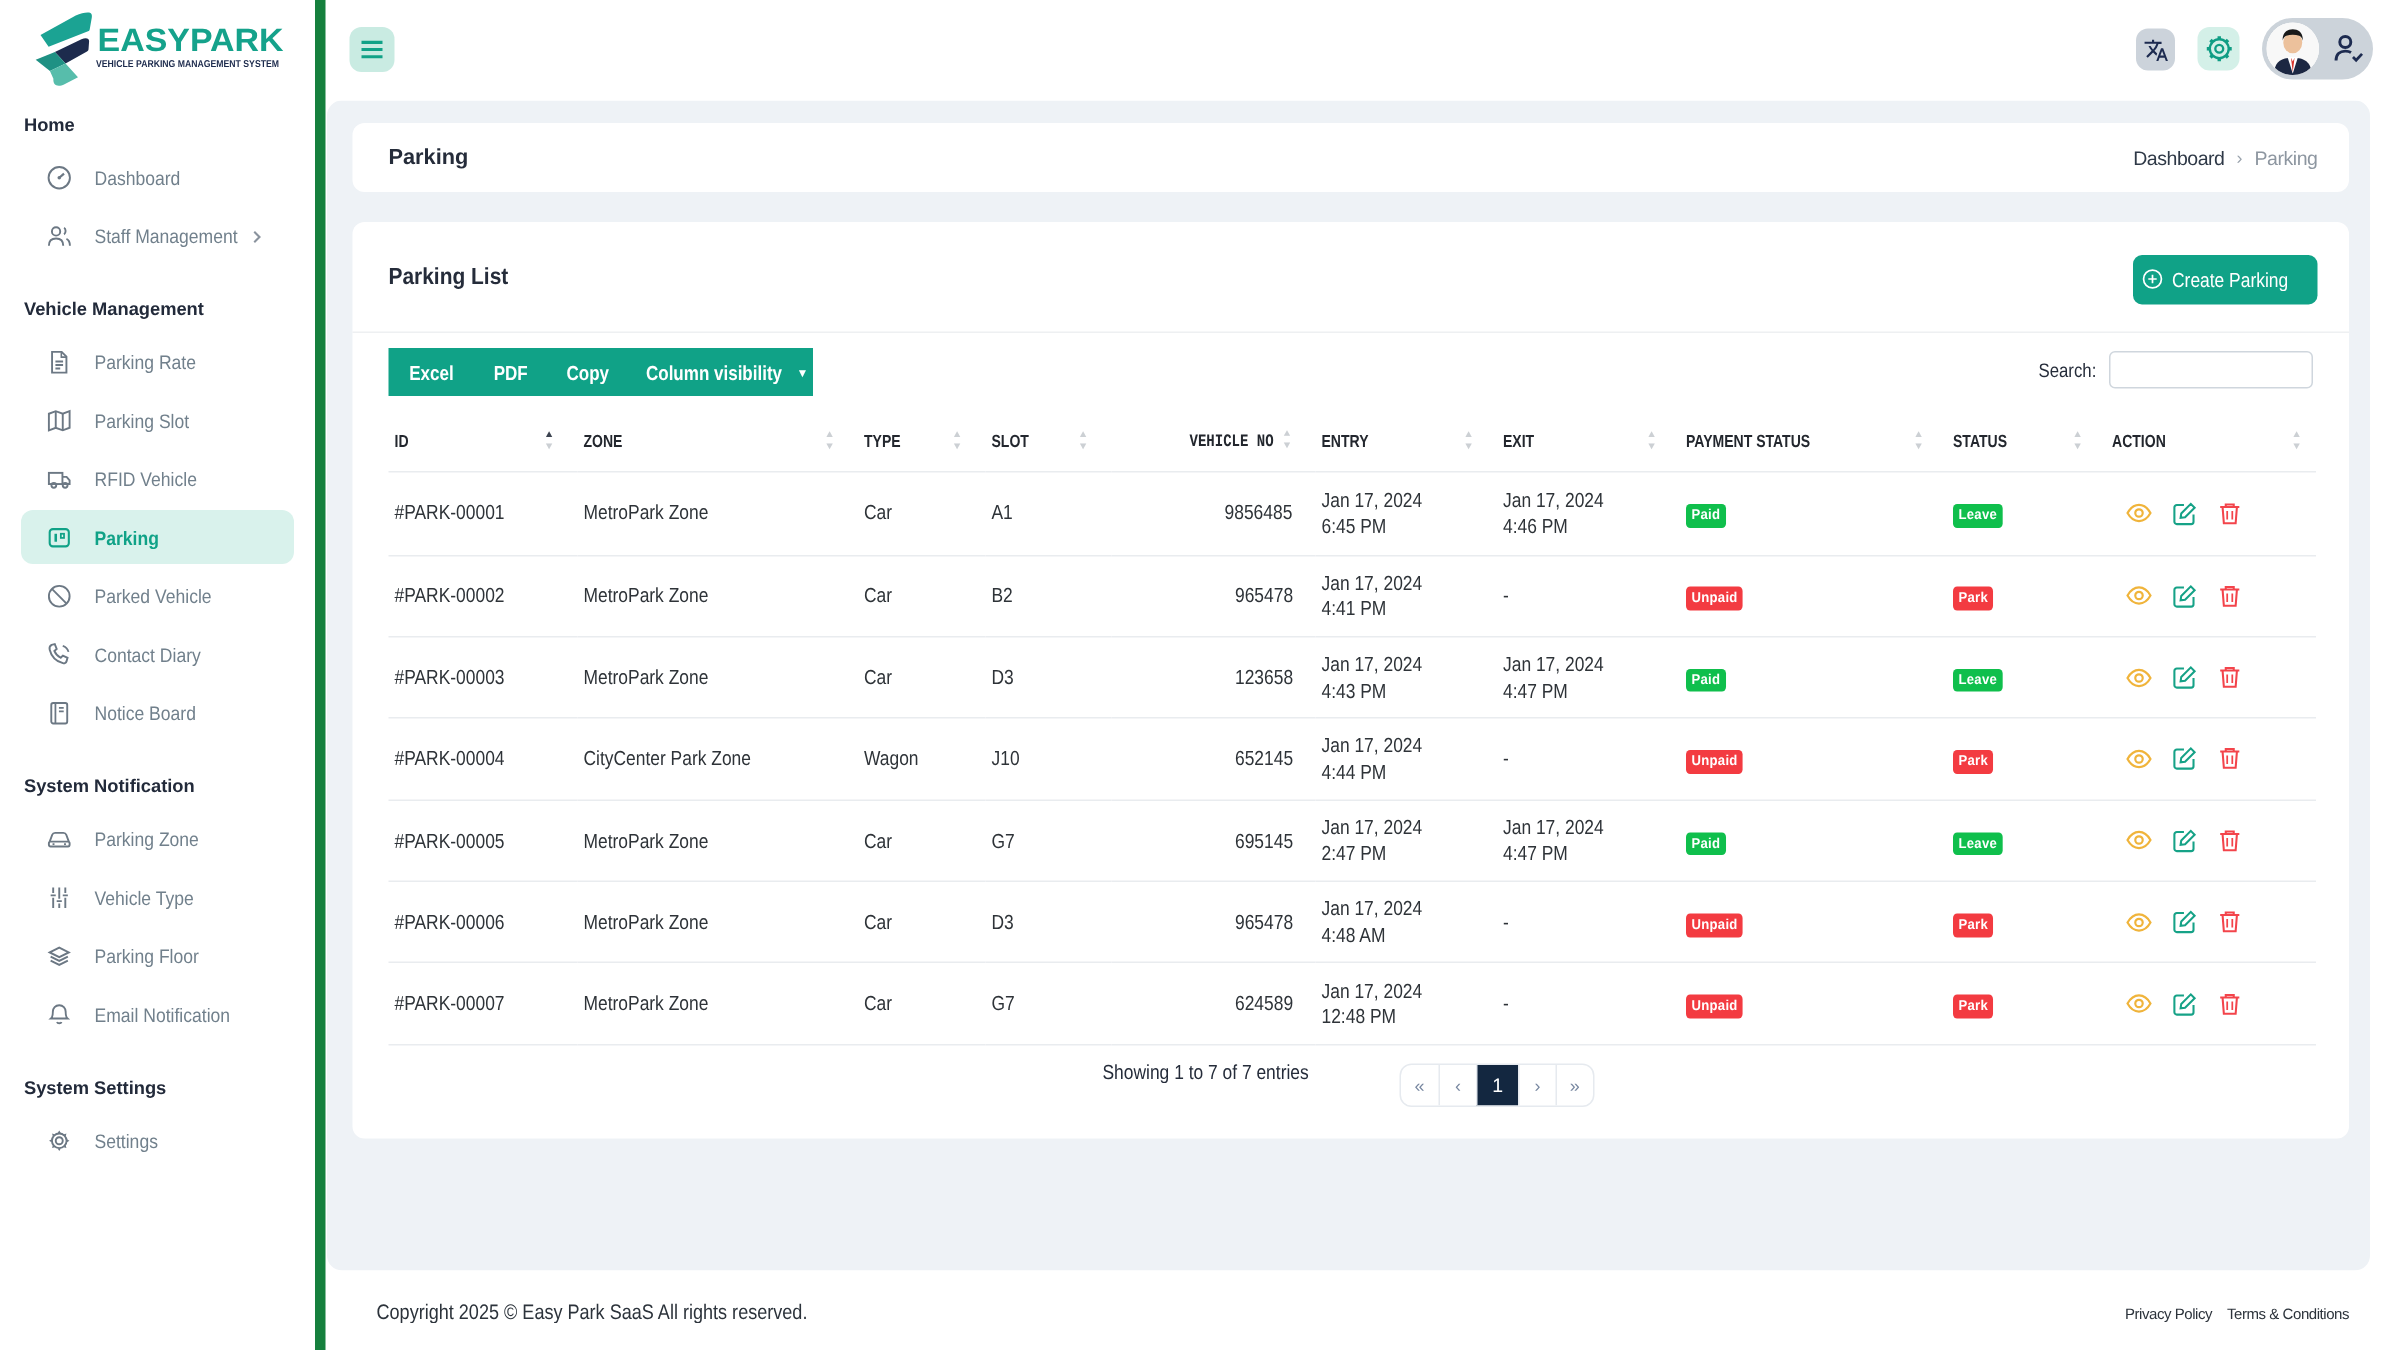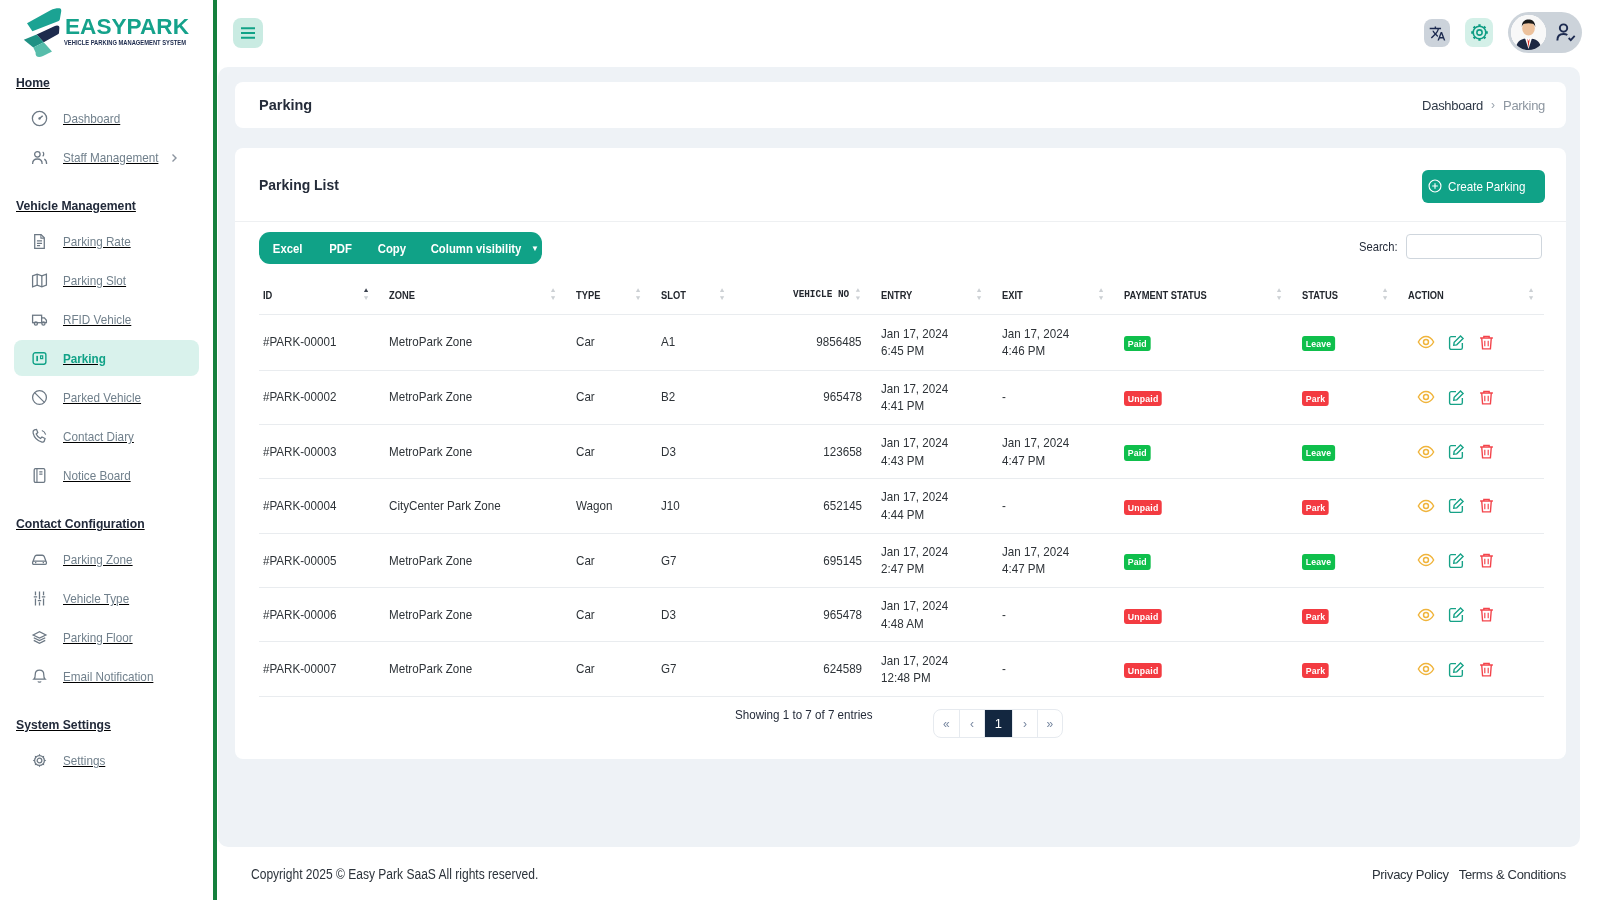--- a/index.html
+++ b/index.html
@@ -1,20 +1,20 @@
 <!DOCTYPE html>
 <html><head>
 <meta charset="utf-8">
 <title>Parking</title>
 <style>
 *{margin:0;padding:0;box-sizing:border-box;}
 html,body{width:1600px;height:900px;overflow:hidden;background:#fff;font-family:"Liberation Sans",sans-serif;}
 .cx{display:inline-block;transform:scaleX(.86);transform-origin:0 50%;white-space:nowrap;}
 .cx9{display:inline-block;transform:scaleX(.9);transform-origin:0 50%;white-space:nowrap;}
-.sidebar{position:fixed;left:0;top:0;width:217px;height:900px;background:#fff;border-right:4px solid #15803d;z-index:5;text-decoration:underline;}
+.sidebar{position:fixed;left:0;top:0;width:217px;height:900px;background:#fff;border-right:7px solid #15803d;z-index:5;}
 .logo{padding:0;height:66px;}
 .sec{margin:18px 0 5px;padding:0 16px;height:22px;line-height:22px;font-size:12.2px;font-weight:bold;color:#222a3a;}
 .sec.first{margin-top:6px;}
 .mi{height:39px;display:flex;align-items:center;padding-left:31px;color:#71808c;font-size:13px;position:relative;cursor:default;}
 .mi svg{width:17px;height:17px;flex:0 0 17px;margin-right:15px;}
 .mi .chev{position:absolute;right:33px;top:13.5px;width:12px;height:12px;margin:0;flex:none;}
 .mi.active{margin:1px 14px 2px;padding-left:17px;background:#d9f2ec;border-radius:8px;height:36px;color:#10a287;font-weight:bold;}
 .main{margin-left:218px;}
 .topbar{height:67px;background:#fff;position:relative;}
 .hamb{position:absolute;left:15px;top:18px;width:30px;height:30px;border-radius:8px;background:#c9ebe2;display:flex;align-items:center;justify-content:center;}
@@ -29,21 +29,21 @@
 .crumb-card .title{font-size:14.5px;font-weight:bold;color:#252c3a;}
 .crumbs{font-size:13px;letter-spacing:-0.3px;color:#2f3947;display:flex;align-items:center;}
 .crumbs .sep{color:#9aa3ad;margin:0 8px;font-size:12px;letter-spacing:0;}
 .crumbs .muted{color:#8d96a0;}
 .list-card{height:611px;}
 .lc-head{height:74px;display:flex;align-items:center;justify-content:space-between;padding:0 21px 0 24px;border-bottom:1px solid #eef0f2;}
 .lc-head .t{font-size:15.5px;font-weight:bold;color:#252c3a;}
 .btn-create{background:#10a287;color:#fff;border-radius:6px;height:33px;width:123px;display:flex;align-items:center;justify-content:center;font-size:13.5px;position:relative;top:1.5px;}
 .btn-create svg{margin-right:6px;}
 .toolbar{display:flex;align-items:center;justify-content:space-between;padding:10px 24px 0;height:42px;}
-.bgrp{display:flex;background:#10a287;border-radius:11px;height:32px;color:#fff;font-size:13.5px;font-weight:bold;}
+.bgrp{display:flex;background:#10a287;border-radius:0;height:32px;color:#fff;font-size:13.5px;font-weight:bold;}
 .bgrp span{display:flex;align-items:center;justify-content:center;}
 .bx{display:inline-block;transform:scaleX(.84);transform-origin:50% 50%;white-space:nowrap;}
 .srch{display:flex;align-items:center;height:32px;margin-top:-3px;}
 .srch label{font-size:13px;color:#252c3a;margin-right:2px;}
 .srch input{width:136px;height:25px;border:1px solid #cfd6dd;border-radius:4px;outline:none;font-size:13px;padding:0 6px;}
 table{border-collapse:collapse;table-layout:fixed;width:1285px;margin:0 24px;}
 th{font-size:11.7px;font-weight:bold;color:#23272e;text-align:left;padding:0 16px 13px 4px;height:50px;position:relative;vertical-align:bottom;}
 th .hx{display:inline-block;transform:scaleX(.8);transform-origin:0 50%;white-space:nowrap;}
 th.num{text-align:right;padding-right:28px;font-family:Liberation Mono, monospace;}
 th.num .hx{transform-origin:100% 50%;}
@@ -60,21 +60,21 @@
 .bg-g{background:#0fbf4c;}
 .bg-r{background:#f33b41;}
 .act{display:flex;align-items:center;gap:13px;padding-left:9px;}
 .tfoot{display:flex;align-items:flex-start;justify-content:center;padding:12.5px 27px 0 24px;gap:38px;}
 .showing{font-size:13.5px;color:#252c3a;margin-top:-2px;}
 .pager{display:flex;height:29px;border:1px solid #e6eaef;border-radius:8px;overflow:hidden;background:#fff;}
 .pager span{width:25px;display:flex;align-items:center;justify-content:center;font-size:12px;color:#7787a0;border-left:1px solid #e6eaef;}
 .pager span:first-child{border-left:none;}
 .pager .cur{background:#132740;color:#fff;font-size:13px;width:28px;}
 .footer{height:53px;display:flex;align-items:center;justify-content:space-between;padding:0 34px 0 33px;background:#fff;font-size:14px;color:#2c333b;}
-.footer a{color:#2c333b;text-decoration:none;margin-left:10px;font-size:13px;letter-spacing:-0.3px;}
+.footer a{color:#2c333b;text-decoration:none;margin-left:10px;font-size:10px;letter-spacing:-0.3px;}
 </style>
 </head>
 <body>
 <aside class="sidebar">
   <div class="logo">
     <svg width="217" height="66" viewBox="0 0 217 66">
       <path d="M27,23.3 L50.5,10.3 C54.5,8.4 58.7,7.9 60.3,8.6 C61.2,9.0 61.4,10.2 61.2,11.6 L59.8,19.6 C59.7,20.2 59.3,20.6 58.7,20.9 L32.4,31.2 Z" fill="#1ba393"></path>
       <path d="M36.6,34.6 L54.3,26.2 C57.3,24.9 59.5,25.5 59.4,27.7 L59.0,33.0 C58.9,33.6 58.6,34.0 58.0,34.3 L43.7,42.3 Z" fill="#1d2b4d"></path>
       <path d="M23.8,39.8 L36.6,34.6 L43.7,42.3 L33.3,47.4 Z" fill="#1f9184"></path>
       <path d="M33.3,47.4 L43.7,42.3 L52.0,51.5 L43,56.1 C38.5,58.2 35.2,57.0 35.6,52.5 Z" fill="#57bdab"></path>
@@ -151,21 +151,21 @@
       <span class="cx9">Contact Diary</span>
     </div>
   <div class="mi">
       <svg viewBox="0 0 16 16" fill="none" stroke="#6c7884" stroke-width="1.2">
         <rect x="3" y="1.6" width="10" height="12.8" rx="1.2"></rect>
         <path d="M5.6 1.6 V14.4" stroke-width="1.1"></path>
         <path d="M7.8 4.6 H10.8 M7.8 6.8 H10.8"></path>
       </svg>
       <span class="cx9">Notice Board</span>
     </div>
-  <div class="sec">Contact Configuration</div>
+  <div class="sec">System Notification</div>
   <div class="mi">
       <svg viewBox="0 0 16 16" fill="none" stroke="#6c7884" stroke-width="1.2">
         <path d="M2 9.5 L3.6 5.2 C3.9 4.4 4.6 4 5.4 4 H10.6 C11.4 4 12.1 4.4 12.4 5.2 L14 9.5"></path>
         <rect x="1.5" y="9.5" width="13" height="3" rx="1"></rect>
         <path d="M3.8 11 H5" stroke-width="1.1"></path>
         <path d="M11 11 H12.2" stroke-width="1.1"></path>
       </svg>
       <span class="cx9">Parking Zone</span>
     </div>
   <div class="mi">

